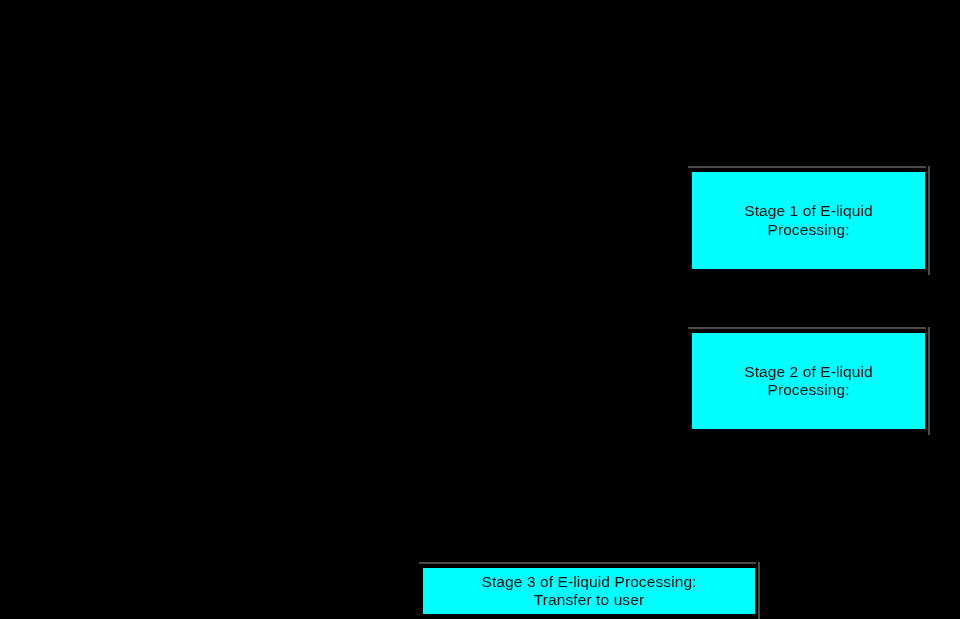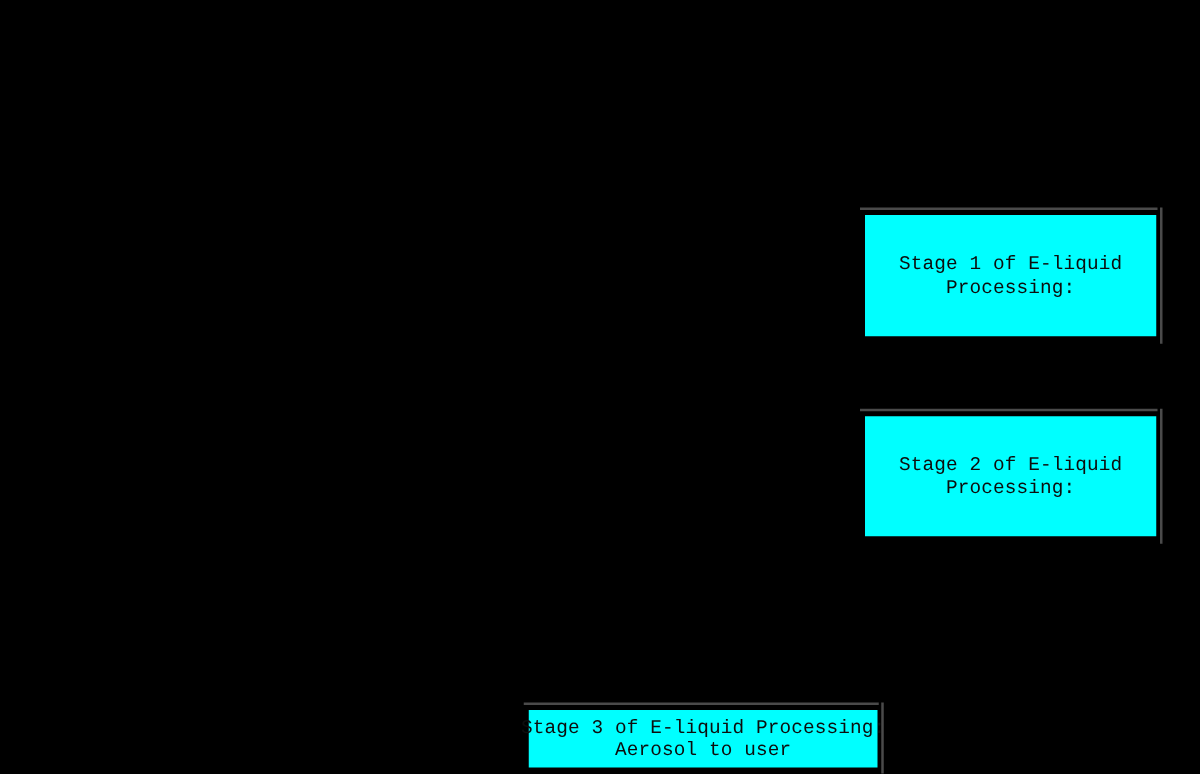--- a/index.html
+++ b/index.html
@@ -7,21 +7,21 @@
     margin: 0;
     padding: 0;
     background: #000000;
   }
   #canvas {
     position: relative;
     width: 960px;
     height: 619px;
     background: #000000;
     overflow: hidden;
-    font-family: Liberation Mono, monospace;
+    font-family: Liberation Sans, sans-serif;
   }
 
   
   .node {
     position: absolute;
     box-sizing: border-box;
     background: #00ffff;
     color: #0d0d0d;
     display: flex;
     flex-direction: column;
@@ -69,21 +69,21 @@
   }
   #node-stage-2 {
     left: 692px;
     top: 333px;
     width: 233px;
     height: 96px;
   }
   #node-stage-3 {
     left: 423px;
     top: 568px;
-    width: 279px;
+    width: 332px;
     height: 46px;
     font-size: 15.5px;
   }
 </style>
 </head>
 <body>
 
 <div id="canvas">
 
   <div class="node" id="node-stage-1">
@@ -91,16 +91,16 @@
     <span class="node-line">Processing:</span>
   </div>
 
   <div class="node" id="node-stage-2">
     <span class="node-line">Stage 2 of E-liquid</span>
     <span class="node-line">Processing:</span>
   </div>
 
   <div class="node" id="node-stage-3">
     <span class="node-line">Stage 3 of E-liquid Processing:</span>
-    <span class="node-line">Aerosol to user</span>
+    <span class="node-line">Transfer to user</span>
   </div>
 
 </div>
 
 </body></html>

